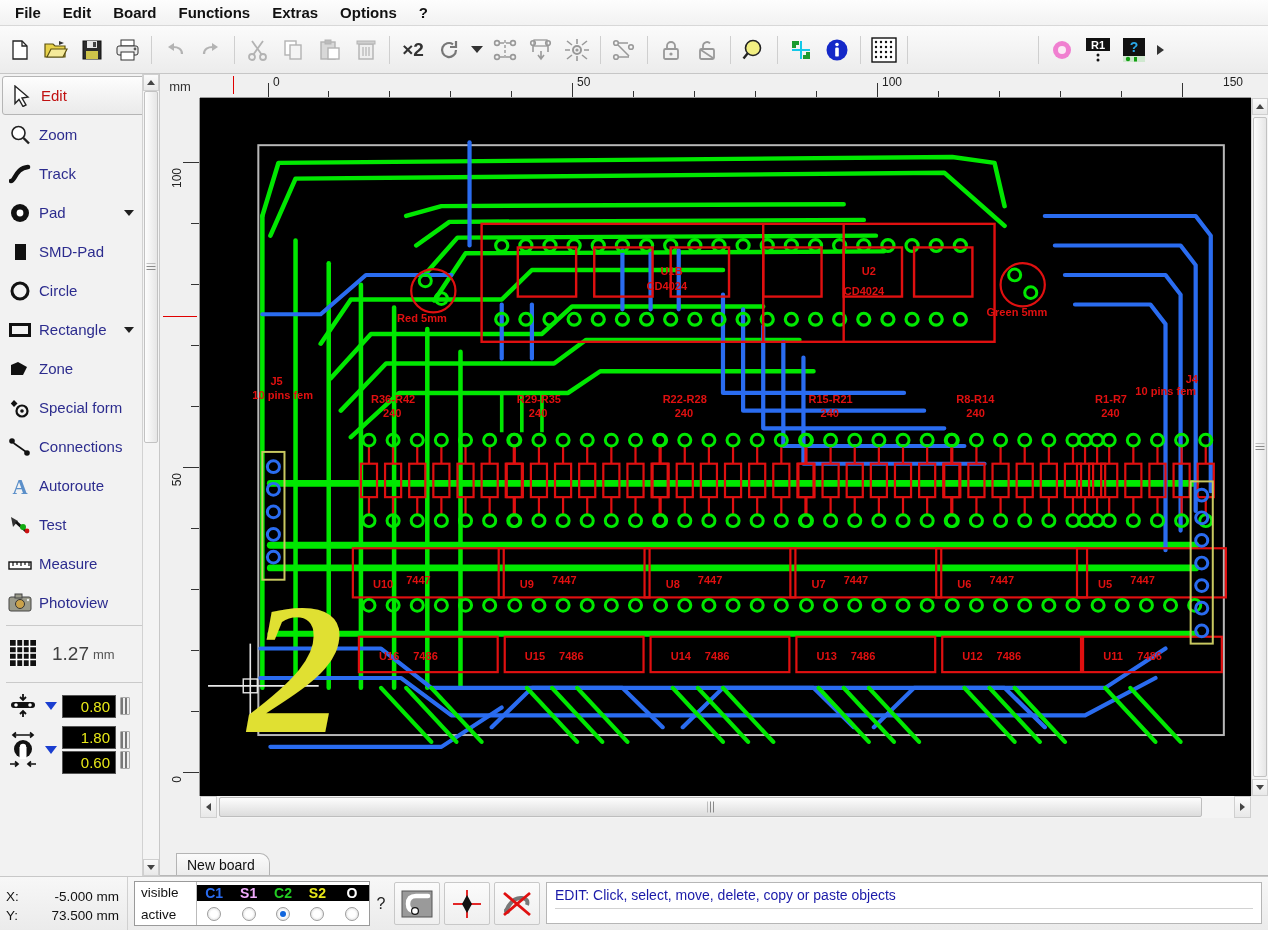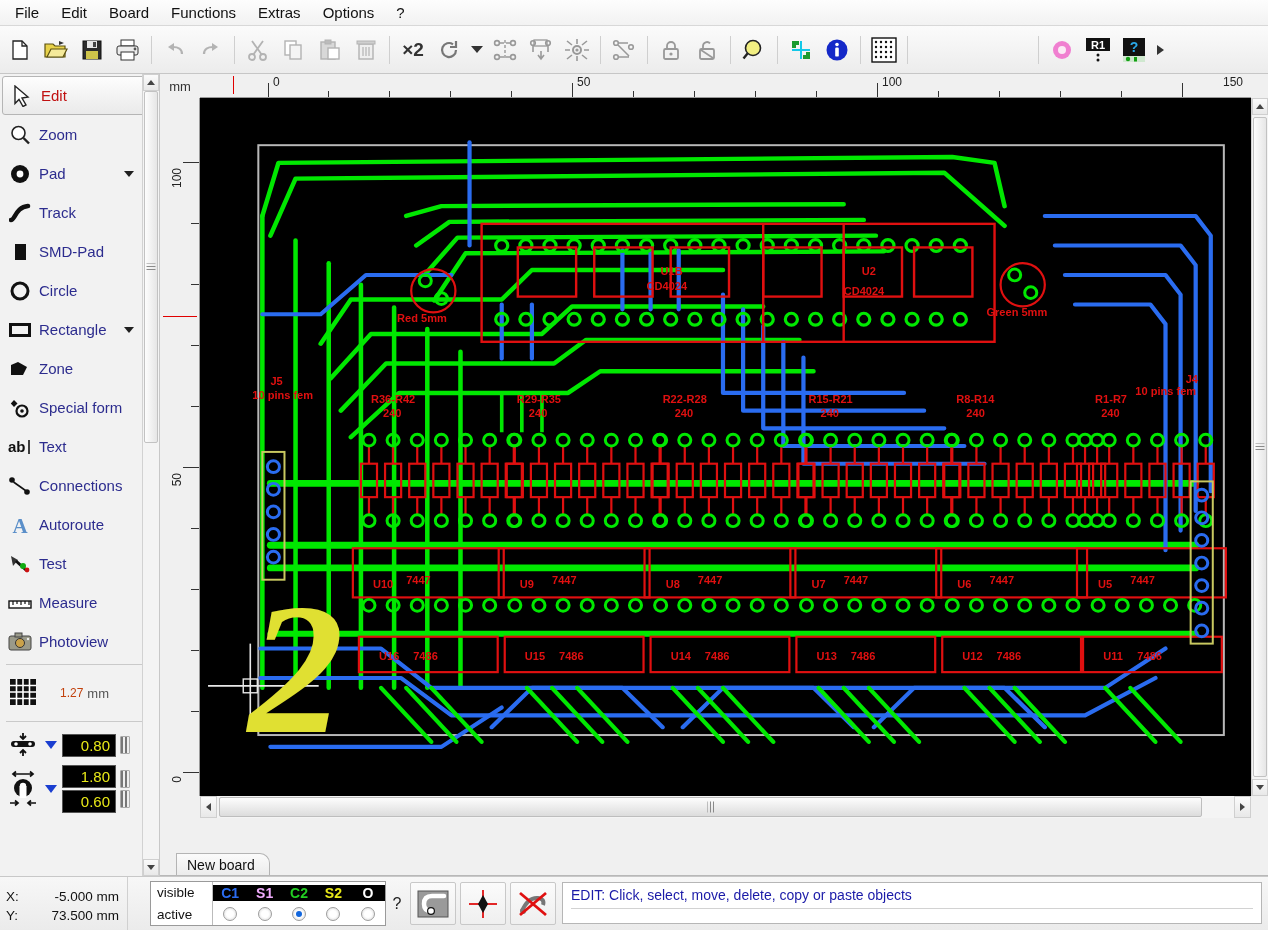--- a/index.html
+++ b/index.html
@@ -14,20 +14,21 @@
   #app { width: 1268px; height: 930px; position: relative; display: flex; flex-direction: column;
          background: linear-gradient(#f6f6f6, #eeeeee); }
 
   
   #menubar {
     height: 26px; flex: 0 0 26px;
     background: linear-gradient(#fdfdfd, #f2f2f2);
     display: flex; align-items: center;
     padding-left: 4px;
     border-bottom: 1px solid #d8d8d8;
+    font-weight: bold;
   }
   .menu-item {
     padding: 3px 11px; font-size: 15px; color: #111;
     cursor: default; border-radius: 2px;
   }
 
   
   #toolbar {
     height: 48px; flex: 0 0 48px;
     background: linear-gradient(#fbfbfb, #ececec);
@@ -76,21 +77,21 @@
   .tool-row.selected .tool-label { color: #c01010; }
   .tool-caret {
     position: absolute; right: 24px; top: 50%; margin-top: -3px;
     width: 0; height: 0; border-left: 5px solid transparent;
     border-right: 5px solid transparent; border-top: 6px solid #202020;
   }
 
   .lp-sep { height: 1px; background: #cacaca; margin: 3px 6px; }
 
   #grid-row { height: 50px; display: flex; align-items: center; padding-left: 8px; }
-  #grid-row .gtxt { font-size: 12px; color: #c2410c; margin-left: 22px; }
+  #grid-row .gtxt { font-size: 19px; color: #404040; margin-left: 14px; }
   #grid-row .gunit { font-size: 13px; color: #555; }
 
   .val-row { display: flex; align-items: center; padding-left: 6px; margin-top: 5px; }
   .val-ico { width: 34px; min-width: 34px; height: 30px; display:flex; align-items:center; justify-content:center;}
   .val-caret {
     width: 0; height: 0; border-left: 6px solid transparent;
     border-right: 6px solid transparent; border-top: 8px solid #1a3ed0;
     margin: 0 5px;
   }
   .val-box {
@@ -198,21 +199,21 @@
   #coords {
     width: 128px; flex:0 0 128px; padding: 5px 8px 0 6px;
     display:flex; flex-direction:column; justify-content:center; gap:4px;
     border-right:1px solid #d0d0d0;
   }
   .coord-line { display:flex; font-size:13.5px; color:#111; }
   .coord-lbl { width: 22px; }
   .coord-val { flex:1; text-align:right; }
 
   #layers {
-    width: 236px; flex:0 0 236px; margin: 4px 0 4px 22px;
+    width: 236px; flex:0 0 236px; margin: 4px 0 4px 6px;
     display:flex; flex-direction:column;
     border:1px solid #9a9a9a; background:#fff;
   }
   .lay-row { flex:1; display:flex; align-items:center; }
   .lay-head { width: 62px; flex:0 0 62px; font-size:13.5px; color:#111; padding-left:6px;
               border-right:1px solid #bbb; height:100%; display:flex; align-items:center;}
   .lay-cells { flex:1; display:flex; }
   .lay-cell { flex:1; display:flex; align-items:center; justify-content:center; }
   .lay-visible { background:#000; }
   .lay-name { font-weight:bold; font-size:14px; }
@@ -507,36 +508,36 @@
             <svg width="22" height="22" viewBox="0 0 22 22">
                 <circle cx="9.5" cy="9" r="6.5" fill="#fff" stroke="#222" stroke-width="1.6"></circle>
                 <path d="M14.5 14L20 19.5" stroke="#222" stroke-width="2.4"></path>
               </svg>
           </span>
           <span class="tool-label">Zoom</span>
         </div>
 
         <div class="tool-row">
           <span class="tool-ico">
+            <svg width="22" height="20" viewBox="0 0 22 20">
+                <path d="M2 17C6 17 7 4 19 3" stroke="#111" stroke-width="4.5" fill="none" stroke-linecap="round"></path>
+              </svg>
+          </span>
+          <span class="tool-label">Track</span>
+        </div>
+
+        <div class="tool-row">
+          <span class="tool-ico">
             <svg width="22" height="22" viewBox="0 0 22 22">
                 <circle cx="11" cy="11" r="9" fill="#111"></circle>
                 <circle cx="11" cy="11" r="3.4" fill="#fff"></circle>
               </svg>
           </span>
           <span class="tool-label">Pad</span>
           <span class="tool-caret"></span>
-        </div>
-
-        <div class="tool-row">
-          <span class="tool-ico">
-            <svg width="22" height="20" viewBox="0 0 22 20">
-                <path d="M2 17C6 17 7 4 19 3" stroke="#111" stroke-width="4.5" fill="none" stroke-linecap="round"></path>
-              </svg>
-          </span>
-          <span class="tool-label">Track</span>
         </div>
 
         <div class="tool-row">
           <span class="tool-ico">
             <svg width="20" height="22" viewBox="0 0 20 22">
                 <rect x="5" y="3" width="11" height="16" fill="#111"></rect>
               </svg>
           </span>
           <span class="tool-label">SMD-Pad</span>
         </div>
@@ -573,29 +574,20 @@
           <span class="tool-ico">
             <svg width="24" height="22" viewBox="0 0 24 22">
               <path d="M4 3l3.5 3.5L4 10 0.8 6.5z" fill="#111" transform="translate(2,0)"></path>
               <circle cx="14" cy="14" r="5.5" fill="none" stroke="#111" stroke-width="2.2"></circle>
               <circle cx="14" cy="14" r="1.8" fill="#111"></circle>
             </svg>
           </span>
           <span class="tool-label">Special form</span>
         </div>
 
-        <div class="tool-row">
-          <span class="tool-ico">
-            <svg width="26" height="20" viewBox="0 0 26 20">
-              <text x="1" y="15" font-family="Liberation Sans, sans-serif" font-size="15" font-weight="bold" fill="#111">ab</text>
-              <path d="M22 3v14" stroke="#111" stroke-width="1.6"></path>
-            </svg>
-          </span>
-          <span class="tool-label">Text</span>
-        </div>
 
 
         <div class="tool-row">
           <span class="tool-ico">
             <svg width="24" height="22" viewBox="0 0 24 22">
               <circle cx="4" cy="5" r="2.8" fill="#111"></circle>
               <circle cx="19" cy="17" r="2.8" fill="#111"></circle>
               <path d="M5.5 7L17.5 15.5" stroke="#111" stroke-width="1.6"></path>
             </svg>
           </span>

